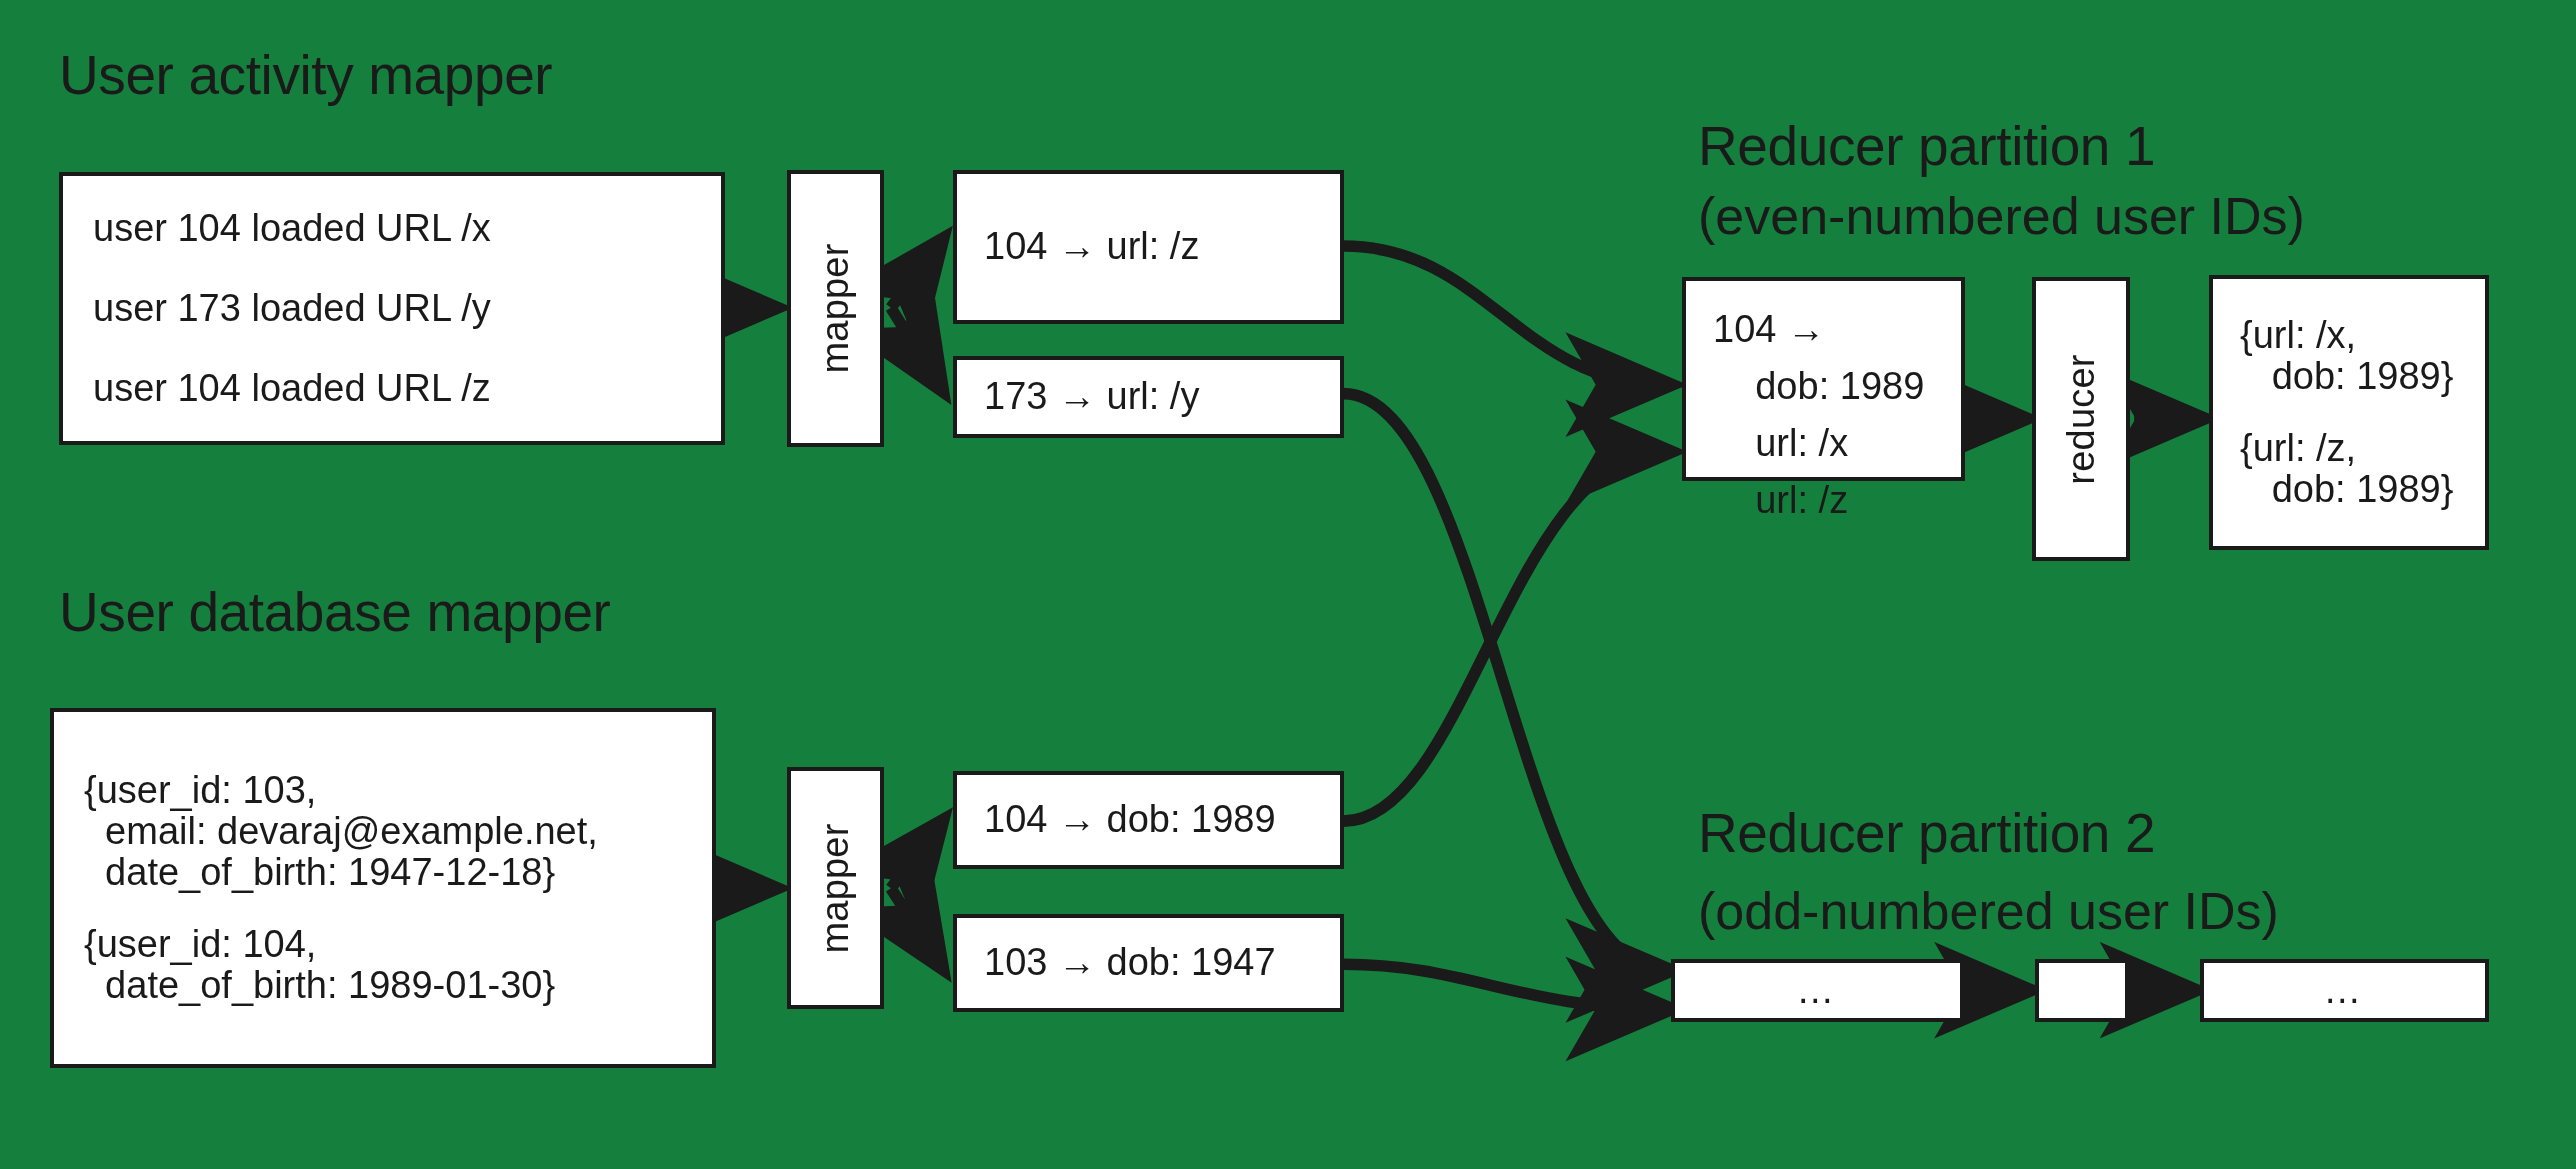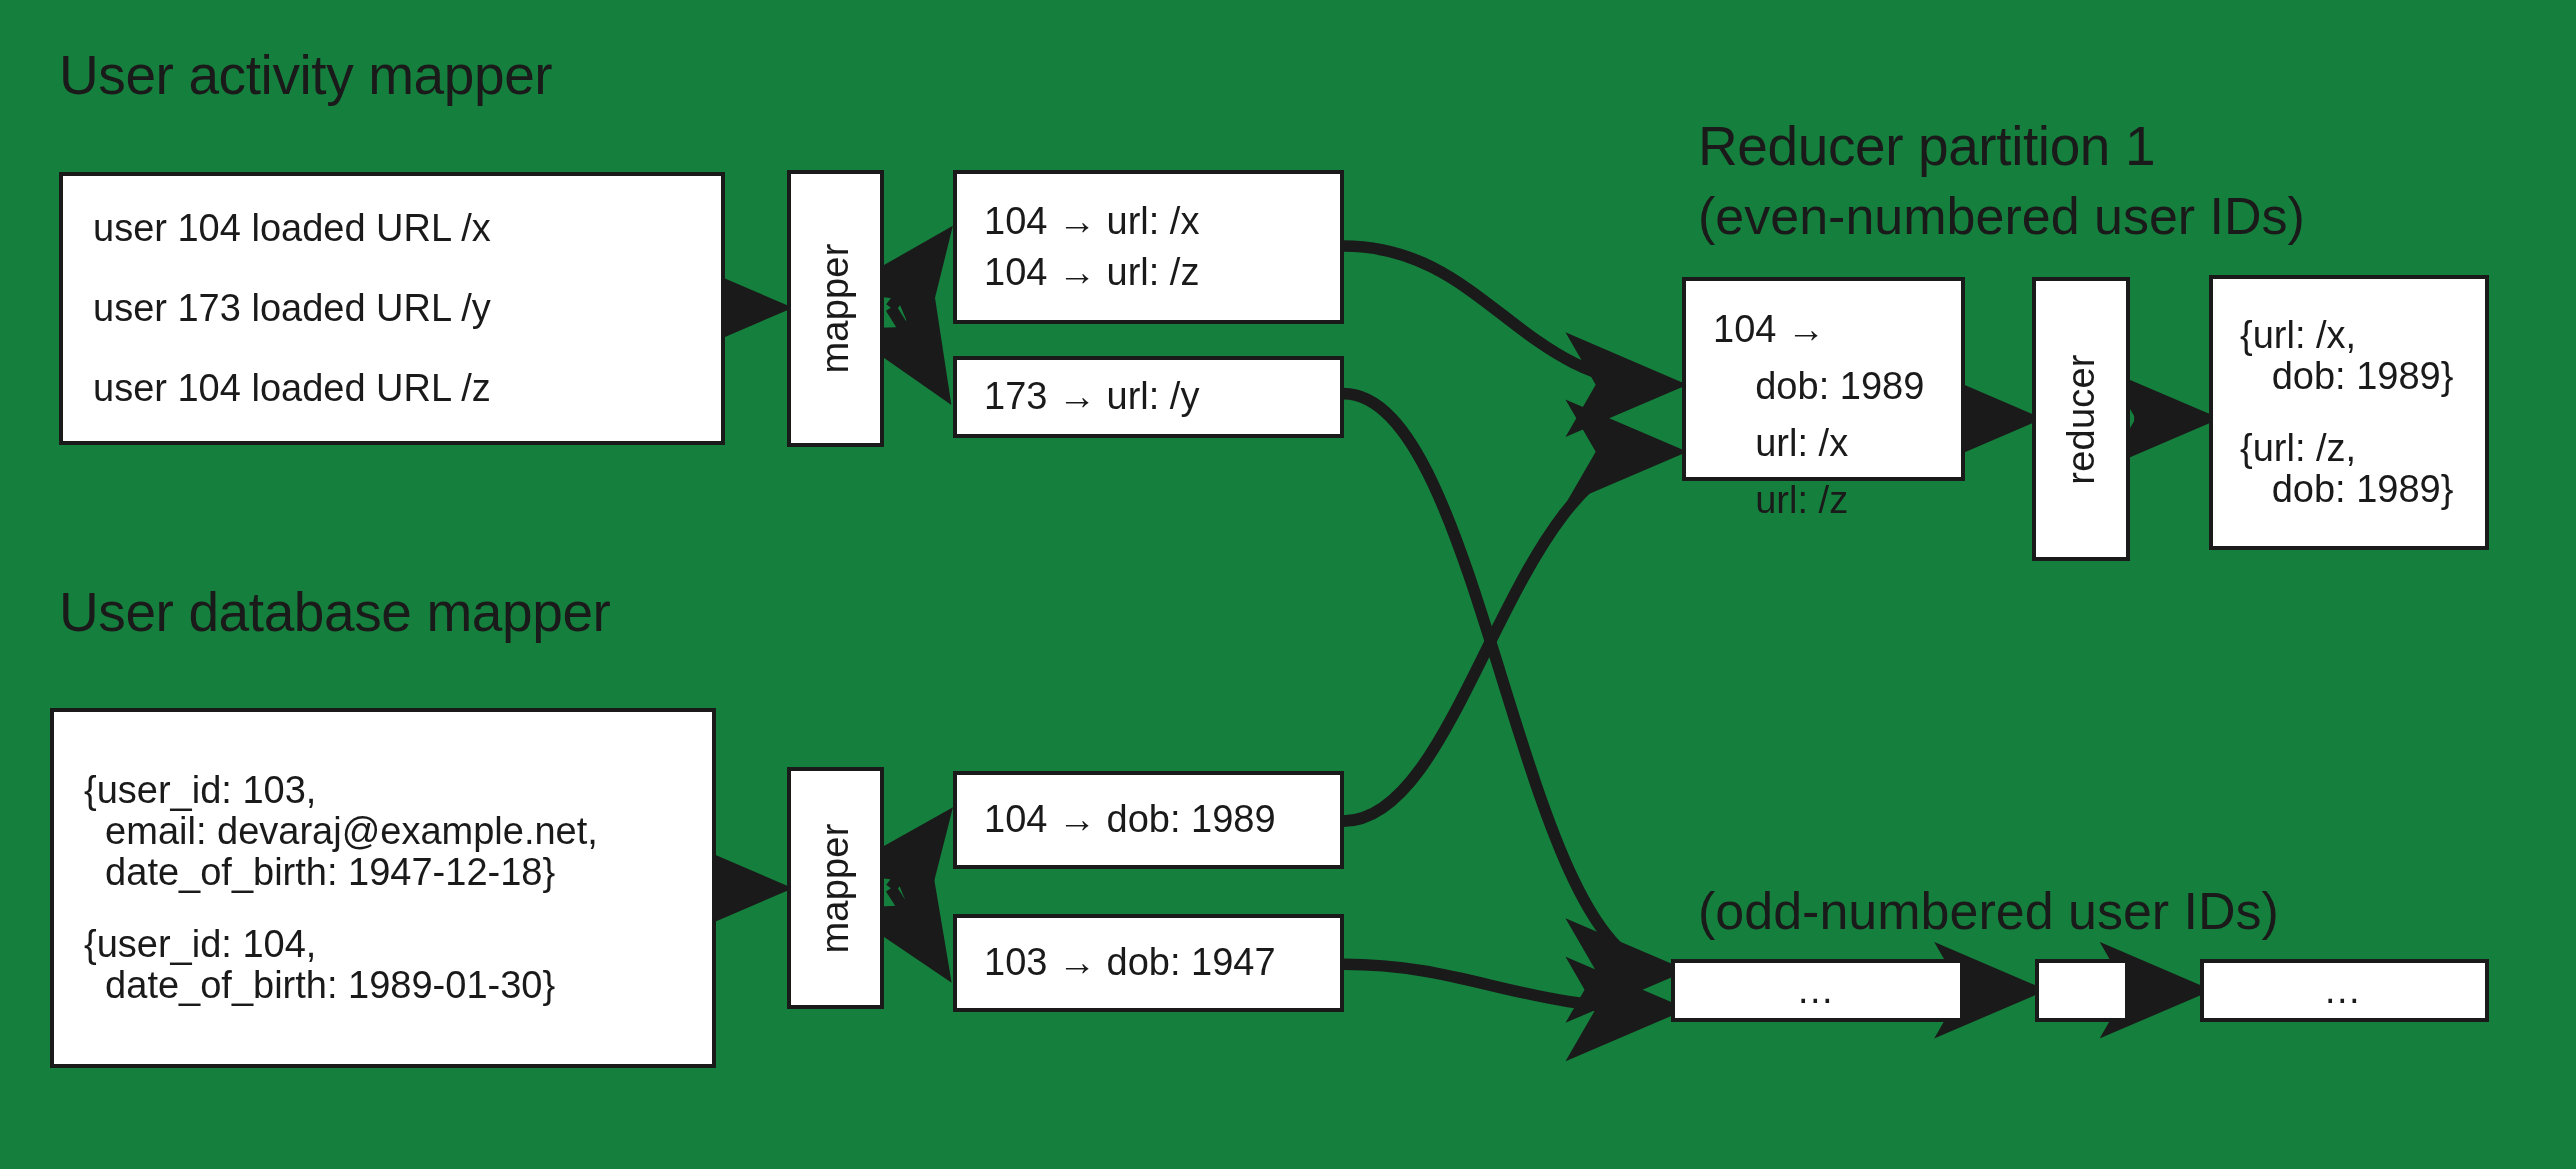--- a/index.html
+++ b/index.html
@@ -163,35 +163,35 @@
   </svg>
 
   <div class="heading" style="left:59px; top:43px;">User activity mapper</div>
 
   <div class="heading" style="left:59px; top:580px;">User database mapper</div>
 
   <div class="heading" style="left:1698px; top:114px;">Reducer partition 1</div>
 
   <div class="subheading" style="left:1698px; top:186px;">(even-numbered user IDs)</div>
 
+  <div class="heading" style="left:1698px; top:801px;">Reducer partition 2</div>
 
   <div class="subheading" style="left:1698px; top:881px;">(odd-numbered user IDs)</div>
 
   <div class="box pad-lg rows-wide" style="left:59px; top:172px; width:666px; height:273px;">
     <div class="line">user 104 loaded URL /x</div>
     <div class="line">user 173 loaded URL /y</div>
     <div class="line">user 104 loaded URL /z</div>
   </div>
 
   <div class="vbox" style="left:787px; top:170px; width:97px; height:277px;">
     <span>mapper</span>
   </div>
 
   <div class="box pad-md" style="left:953px; top:170px; width:391px; height:154px;">
-    <div class="line" style="margin:5.4px 0;">104 → url: /x</div>
     <div class="line" style="margin:5.4px 0;">104 → url: /z</div>
   </div>
 
   <div class="box pad-md" style="left:953px; top:356px; width:391px; height:82px;">
     <div class="line">173 → url: /y</div>
   </div>
 
   <div class="box pad-lg rows-db" style="left:50px; top:708px; width:666px; height:360px;">
     <div class="line">{user_id: 103,</div>
     <div class="line">  email: devaraj@example.net,</div>

